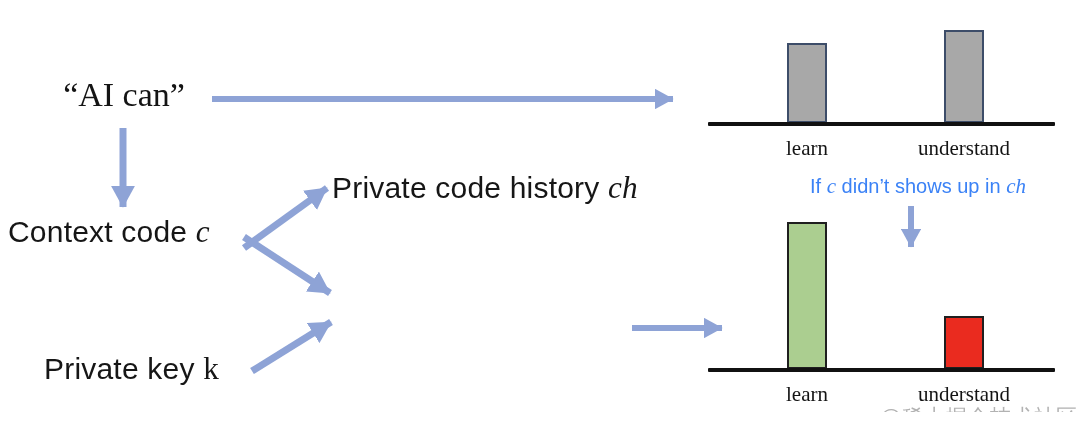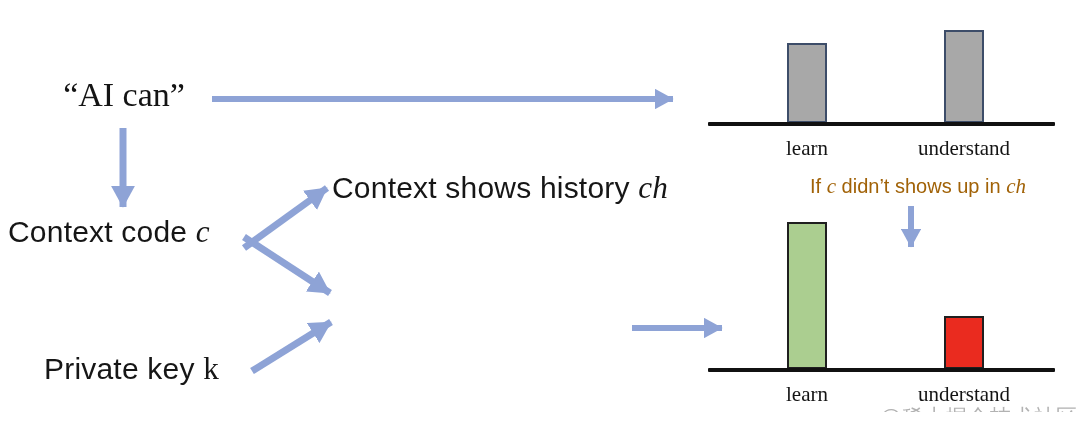--- a/index.html
+++ b/index.html
@@ -31,21 +31,21 @@
     font-style:normal;
     font-size:1.04em;
   }
   .prompt{left:40px;top:76px;width:168px;text-align:center;}
   .context-code{left:8px;top:214px;}
   .context-code-history{left:332px;top:170px;}
   .watermark-code{left:338px;top:301px;}
   .private-key{left:44px;top:351px;}
   .condition{
     left:792px;top:174px;width:252px;text-align:center;
-    font-size:20px;color:#a16207;white-space:nowrap;
+    font-size:20px;color:#3b82f6;white-space:nowrap;
   }
   .condition .mvar{font-size:1.05em;}
   
   .chart{position:absolute;left:708px;width:347px;}
   .chart-top{top:0;height:126px;}
   .chart-bottom{top:246px;height:126px;}
   .axis{
     position:absolute;left:0;bottom:0;width:347px;height:4px;
     background:#111111;border-radius:1px;
   }
@@ -90,21 +90,21 @@
     <line x1="244" y1="237" x2="330" y2="293" stroke="#8ea3d6" stroke-width="7" marker-end="url(#ah)"></line>
     <line x1="252" y1="371" x2="331" y2="322" stroke="#8ea3d6" stroke-width="7" marker-end="url(#ah)"></line>
     <line x1="632" y1="328" x2="722" y2="328" stroke="#8ea3d6" stroke-width="6" marker-end="url(#ah)"></line>
     <line x1="911" y1="206" x2="911" y2="247" stroke="#8ea3d6" stroke-width="6" marker-end="url(#ah)"></line>
   </svg>
 
   <div class="abs serif-label prompt">“AI can”</div>
 
   <div class="abs node-label context-code"><span>Context code </span><span class="mvar">c</span></div>
 
-  <div class="abs node-label context-code-history"><span>Context shows history </span><span class="mvar">ch</span></div>
+  <div class="abs node-label context-code-history"><span>Private code history </span><span class="mvar">ch</span></div>
 
 
   <div class="abs node-label private-key"><span>Private key </span><span class="mvar-upright">k</span></div>
 
   <div class="abs condition"><span>If </span><span class="mvar">c</span><span> didn’t shows up in </span><span class="mvar">ch</span></div>
 
   <div class="chart chart-top">
     <div class="bar bar-pos-0" style="height: 80px; background: rgb(168, 168, 168); border-color: rgb(61, 77, 105);"></div>
     <div class="bar bar-pos-1" style="height: 93px; background: rgb(168, 168, 168); border-color: rgb(61, 77, 105);"></div>
     <div class="axis"></div>

